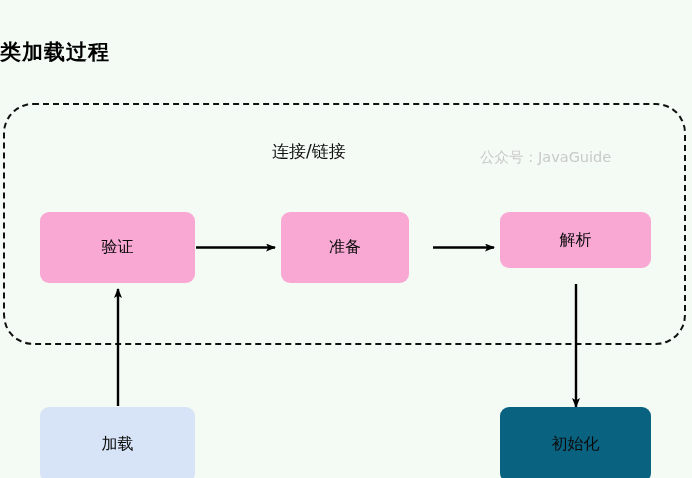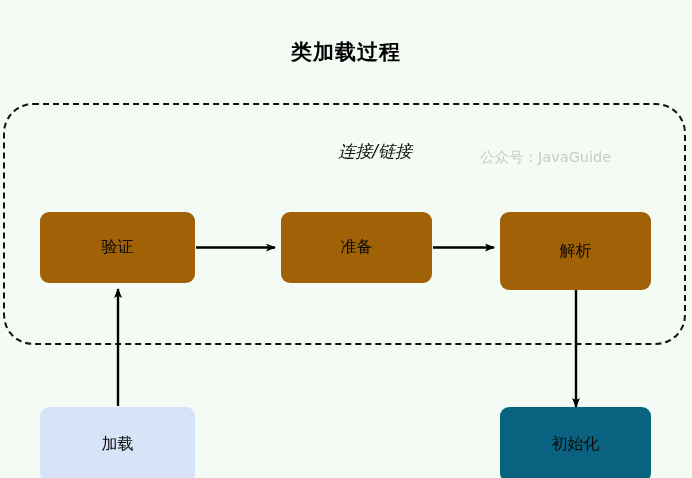--- a/index.html
+++ b/index.html
@@ -19,21 +19,21 @@
     height: 478px;
     background: #f4fbf4;
   }
 
   
   .title {
     position: absolute;
     left: 0;
     top: 38px;
     width: 692px;
-    text-align: center;
+    text-align: left;
     font-size: 21px;
     font-weight: bold;
     color: #000000;
     letter-spacing: 1px;
   }
 
   
   .dashed-group {
     position: absolute;
     left: 3px;
@@ -44,24 +44,23 @@
     border-radius: 30px;
     box-sizing: border-box;
     background: transparent;
   }
 
   .group-label {
     position: absolute;
     left: 272px;
     top: 140px;
     width: 140px;
-    text-align: right;
+    text-align: left;
     font-size: 17px;
     color: #0f0f0f;
-    font-style: italic;
   }
 
   
   .watermark {
     position: absolute;
     left: 448px;
     top: 146px;
     font-size: 14.5px;
     color: #c9c9c9;
     line-height: 22px;
@@ -73,35 +72,35 @@
   .node {
     position: absolute;
     border-radius: 9px;
     display: flex;
     align-items: center;
     justify-content: center;
     box-sizing: border-box;
     font-size: 16px;
   }
   .node-teal {
-    background: #a16207;
+    background: #f9a8d4;
     color: #0b0b0b;
   }
   .node-lightblue {
     background: #d7e4f7;
     color: #0b0b0b;
   }
   .node-darkblue {
     background: #0a6281;
     color: #0b0b0b;
   }
 
   .node-verify   { left: 40px;  top: 212px; width: 155px; height: 71px; }
-  .node-prepare  { left: 281px; top: 212px; width: 151px; height: 71px; }
-  .node-resolve  { left: 500px; top: 212px; width: 151px; height: 78px; }
+  .node-prepare  { left: 281px; top: 212px; width: 128px; height: 71px; }
+  .node-resolve  { left: 500px; top: 212px; width: 151px; height: 56px; }
   .node-load     { left: 40px;  top: 407px; width: 155px; height: 75px; }
   .node-init     { left: 500px; top: 407px; width: 151px; height: 75px; }
 
   
   #arrows {
     position: absolute;
     left: 0;
     top: 0;
     width: 692px;
     height: 478px;

